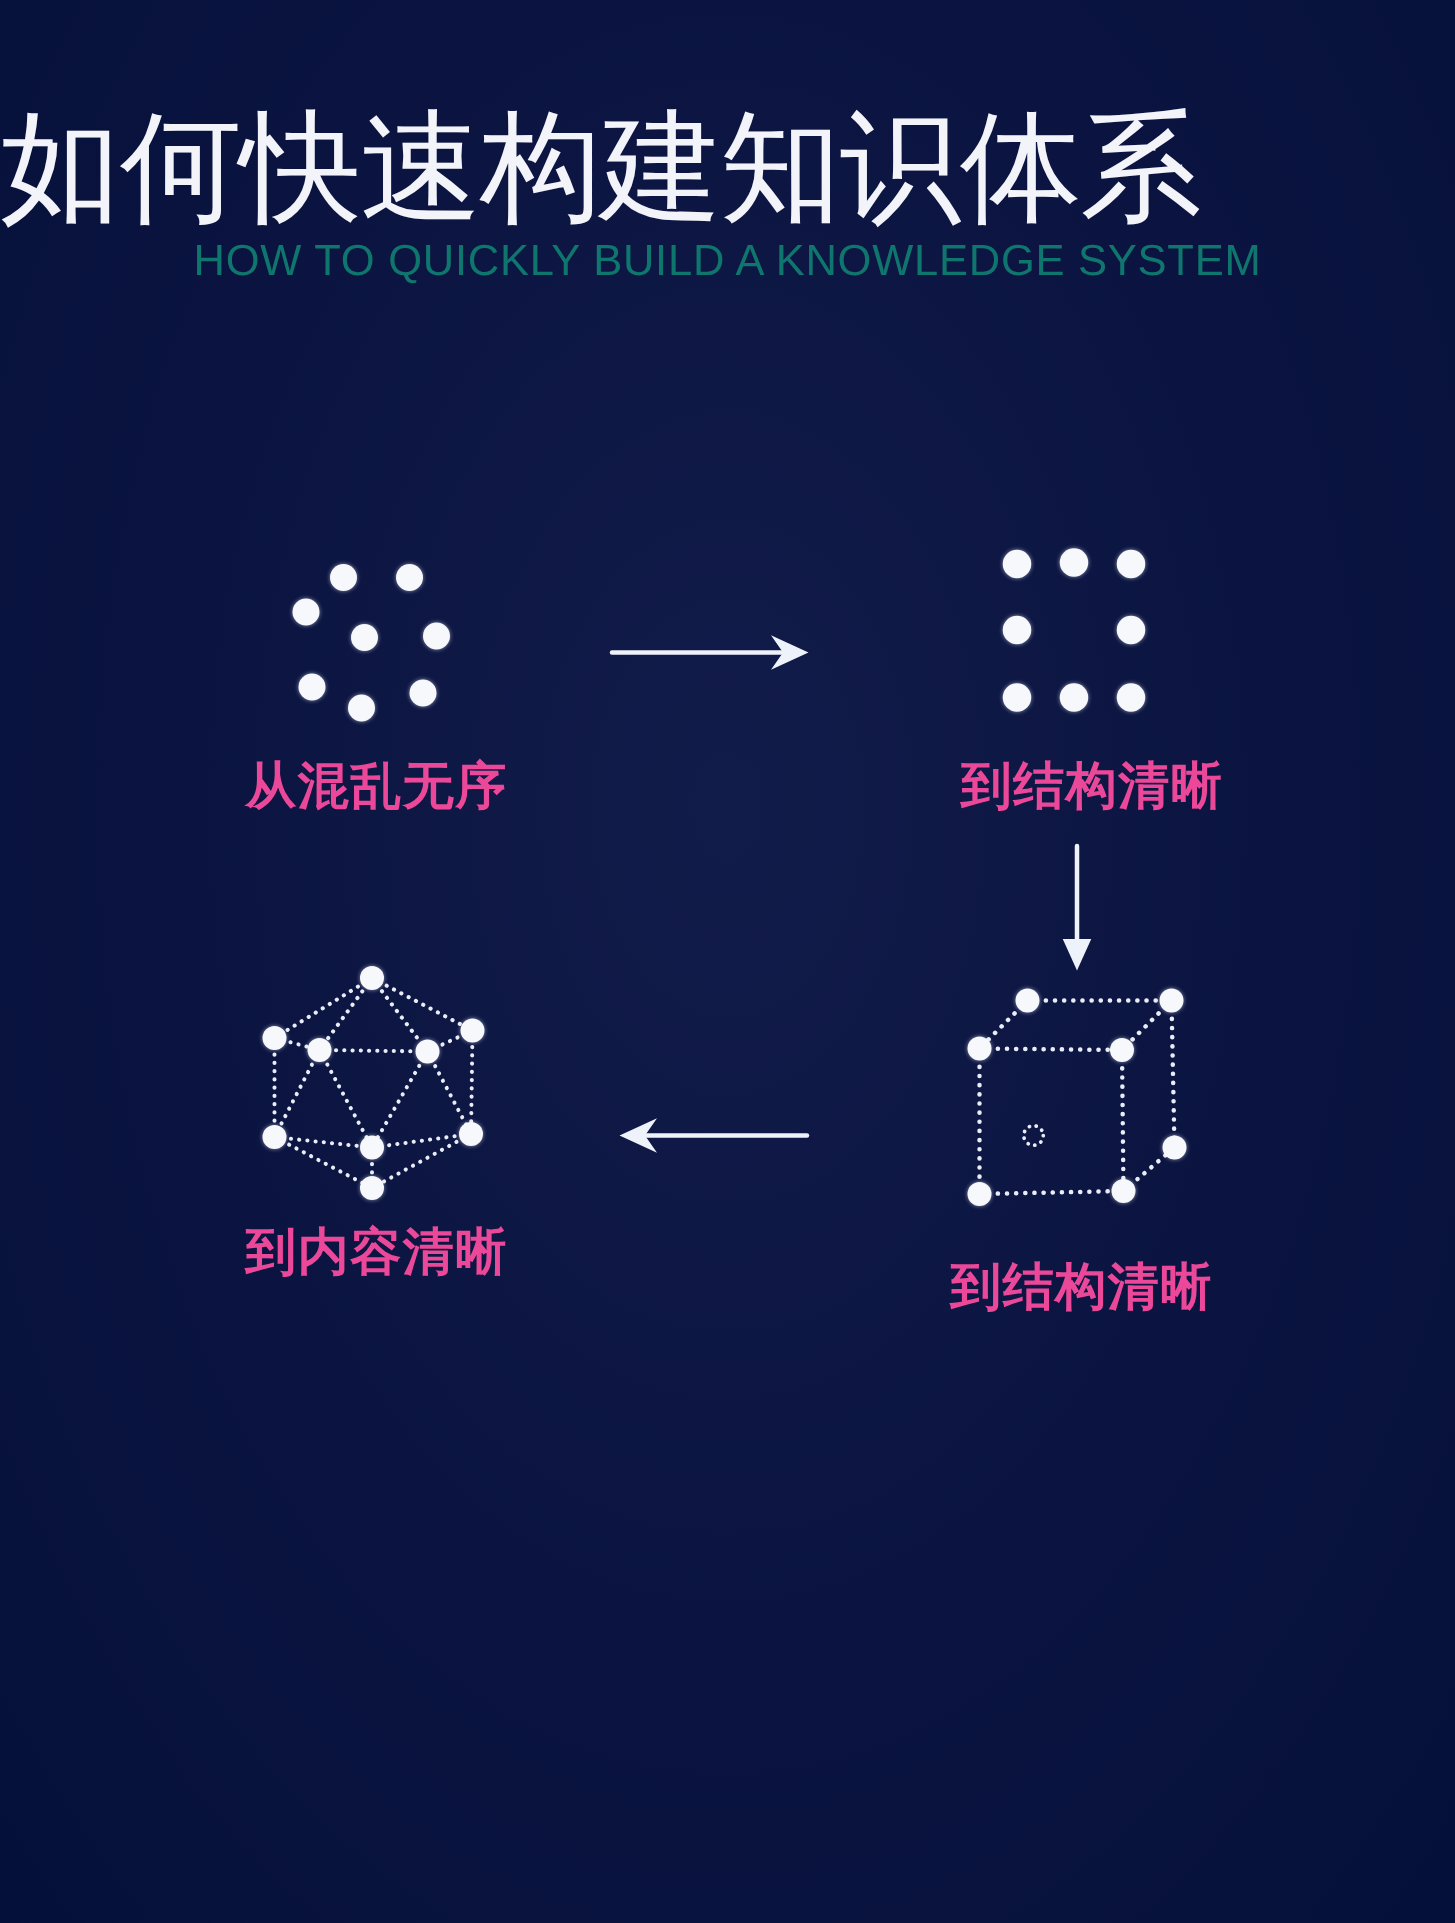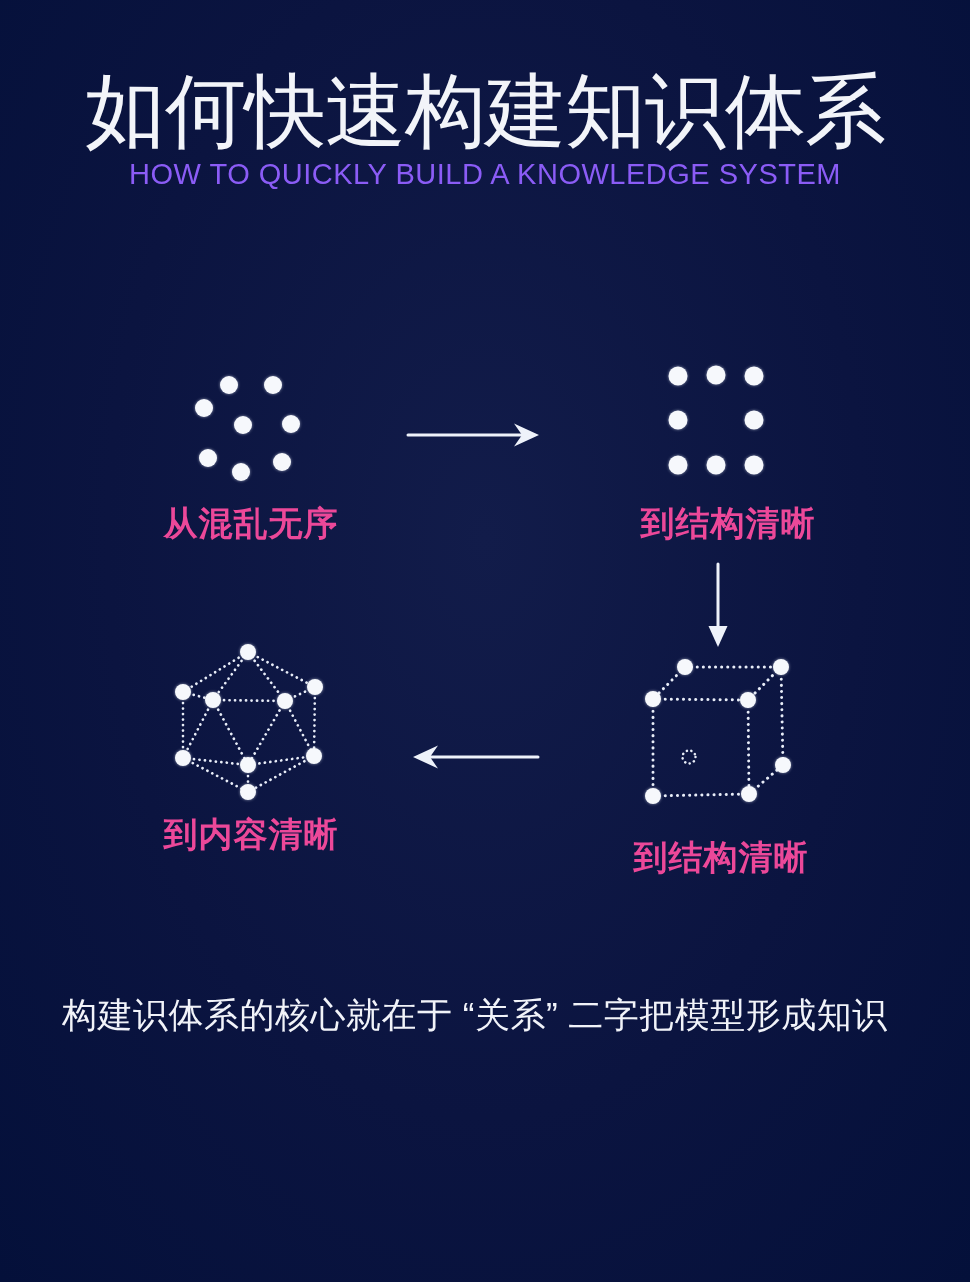--- a/index.html
+++ b/index.html
@@ -4,27 +4,27 @@
 <style>
   html,body{margin:0;padding:0;}
   body{
     width:970px;height:1282px;position:relative;overflow:hidden;
     background:radial-gradient(ellipse at 50% 42%, #121c4a 0%, #0b1440 55%, #04103a 100%);
     font-family:"Liberation Sans","DejaVu Sans",sans-serif;
     color:#f3f5fa;
   }
   .abs{position:absolute;}
   .page-title{
-    left:0;right:0;top:58px;text-align:center;
+    left:0;right:0;top:58px;
     font-size:81px;font-weight:500;letter-spacing:-1px;color:#f2f4f9;
     white-space:nowrap;
   }
   .page-subtitle{
     left:0;right:0;top:158px;text-align:center;
-    font-size:29px;font-weight:400;letter-spacing:0.5px;color:#8b5cf6;
+    font-size:29px;font-weight:400;letter-spacing:0.5px;color:#0f766e;
     white-space:nowrap;transform:scaleX(1.0);
   }
   .stage-label{
     width:300px;text-align:center;font-size:34px;font-weight:700;
     color:#ec4899;white-space:nowrap;letter-spacing:1px;
   }
   #label-stage1{left:101px;top:501px;}
   #label-stage2{left:578px;top:501px;}
   #label-stage3{left:571px;top:815px;margin-top:20px;}
   #label-stage4{left:101px;top:812px;}
@@ -139,14 +139,13 @@
     </g>
   </g>
 </svg>
 
 <div id="label-stage1" class="abs stage-label">从混乱无序</div>
 <div id="label-stage2" class="abs stage-label">到结构清晰</div>
 <div id="label-stage3" class="abs stage-label">到结构清晰</div>
 <div id="label-stage4" class="abs stage-label">到内容清晰</div>
 
 <div class="abs footer-text">
-  <div>构建识体系的核心就在于 “关系” 二字把模型形成知识</div>
 </div>
 
 </body></html>

